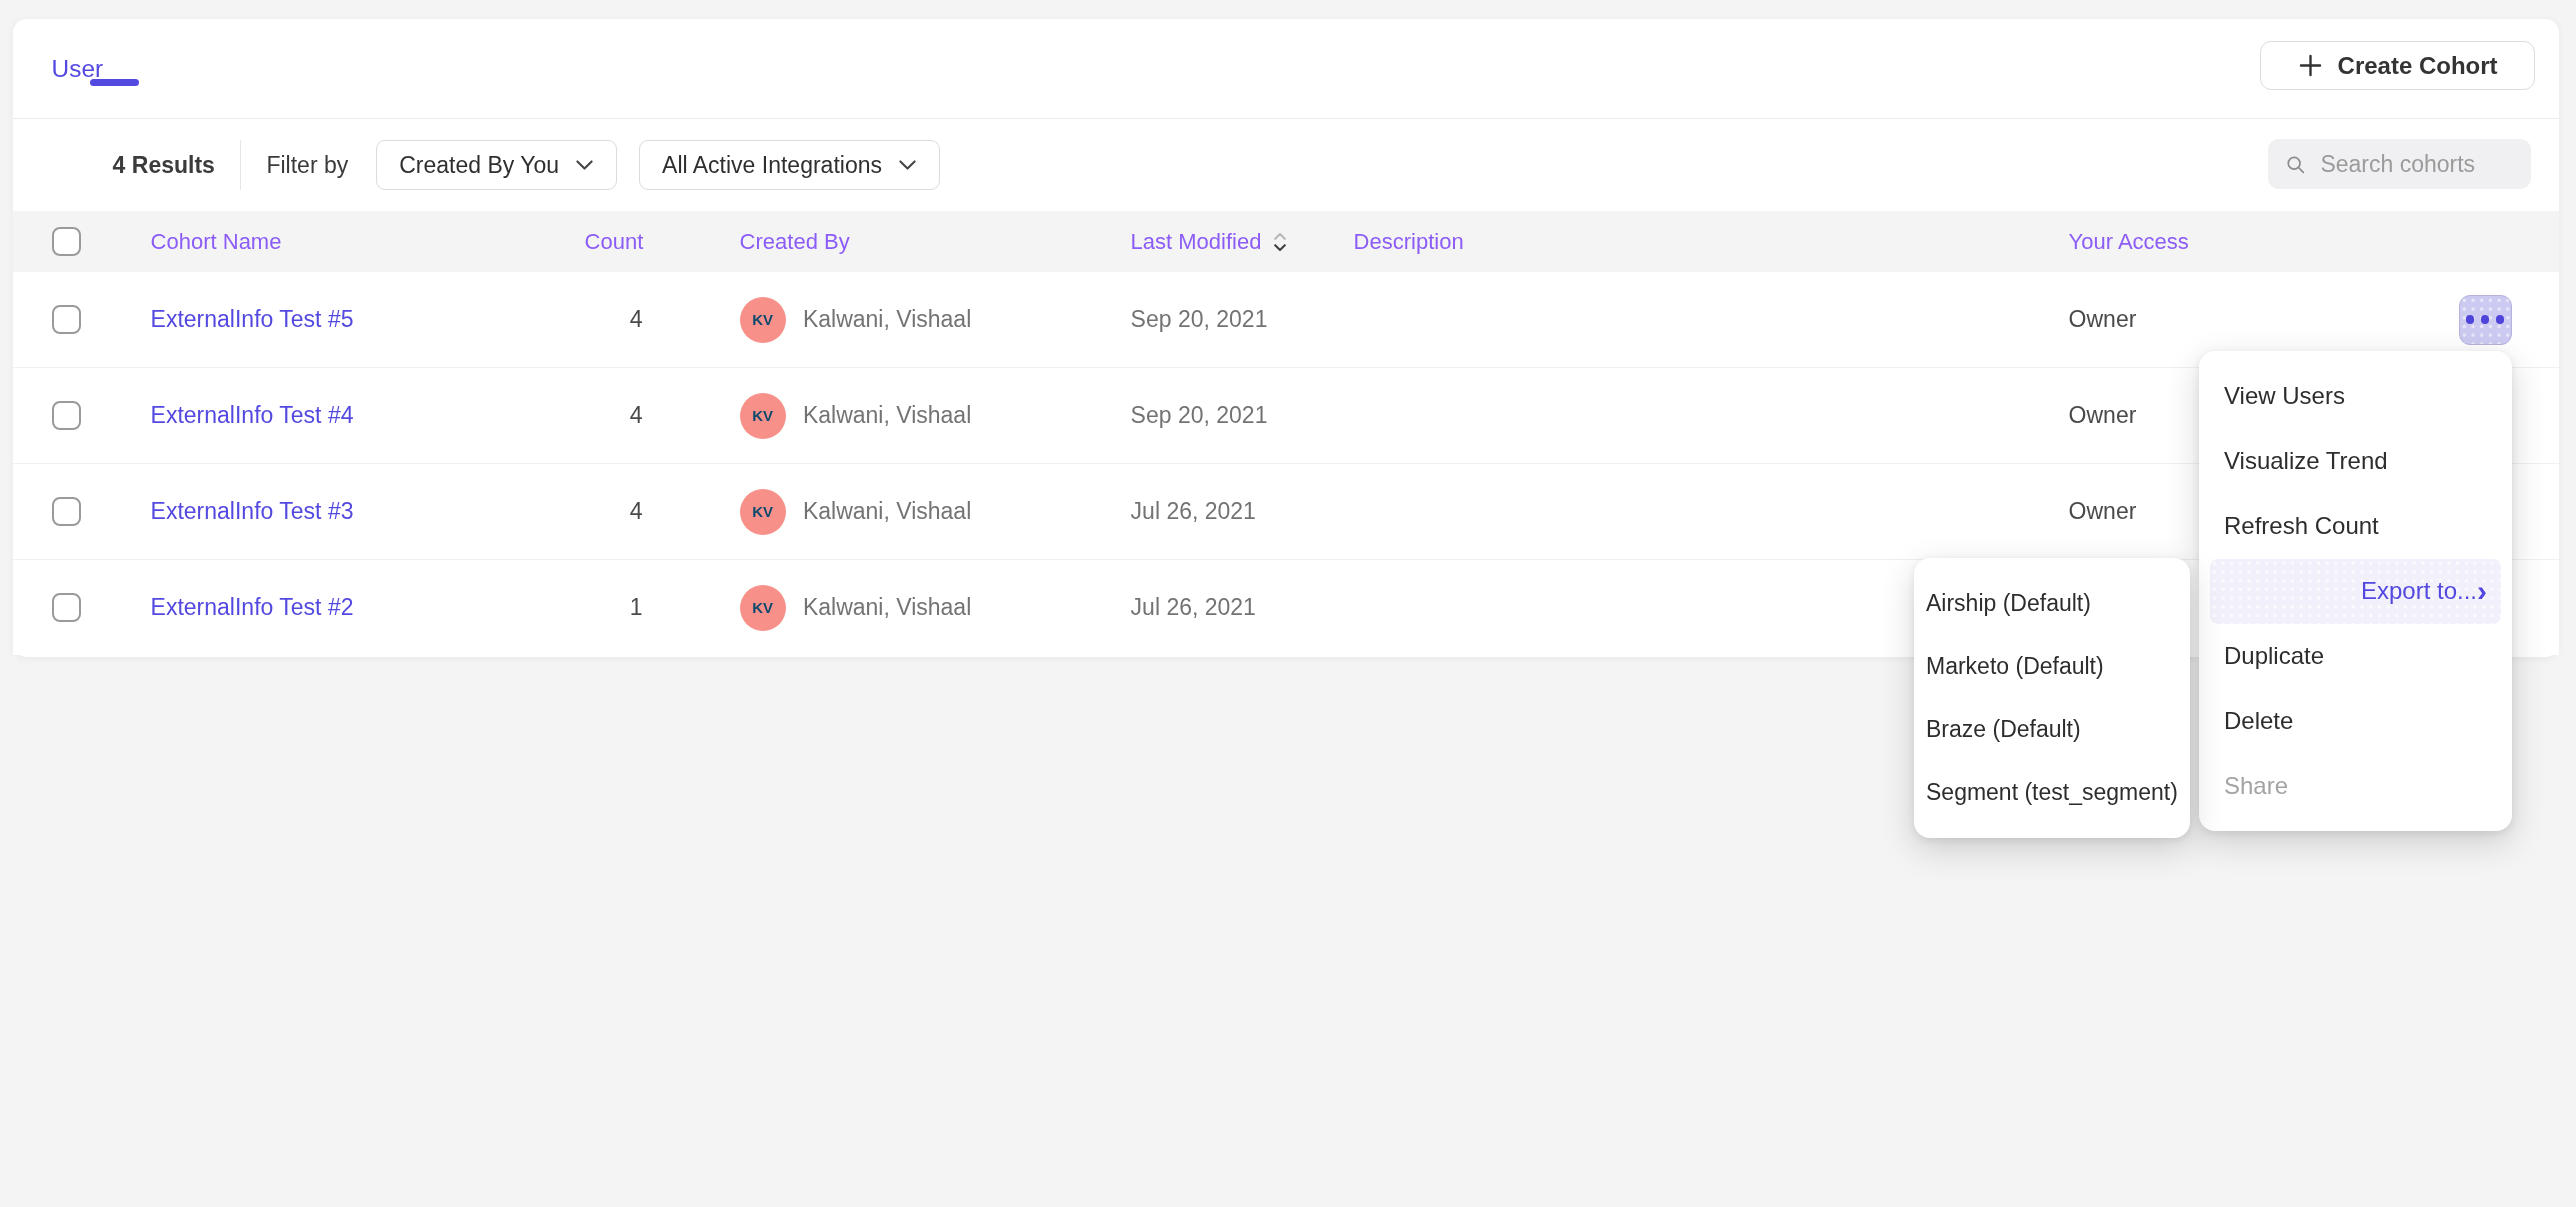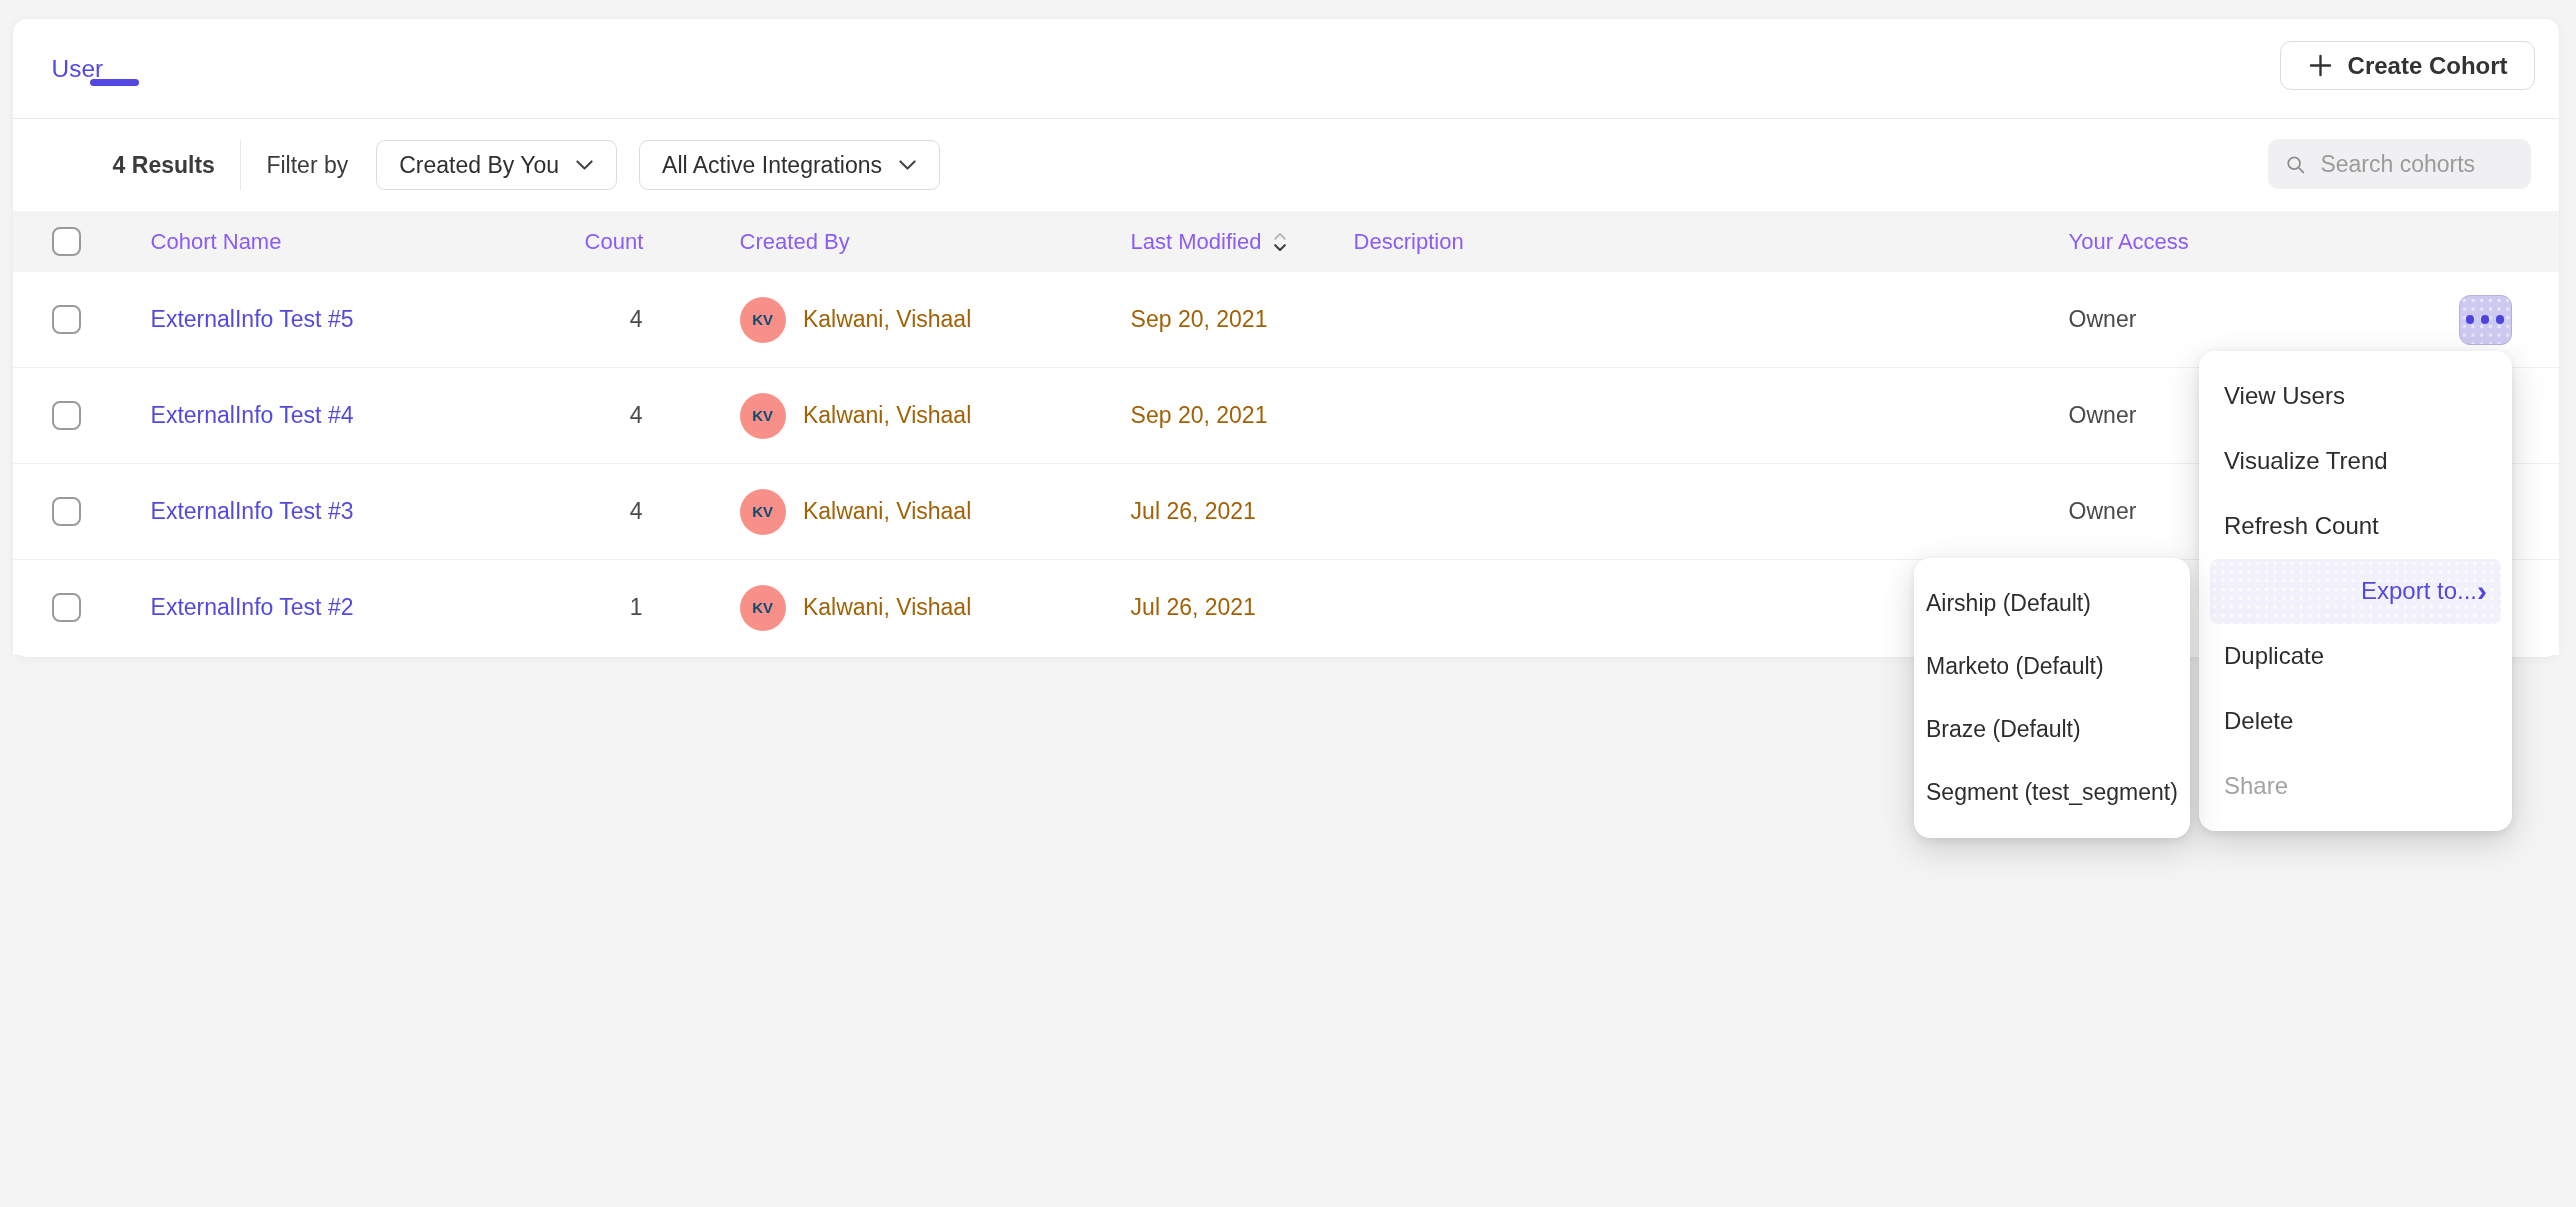--- a/index.html
+++ b/index.html
@@ -21,21 +21,21 @@
   .tab-user {
     position:absolute; left:39px; top:36px;
     font-size:24.4px; font-weight:500; color:#5349e0; cursor:pointer;
   }
   .tab-underline {
     position:absolute; left:38px; bottom:-3.2px; width:49px; height:7px;
     background:#5349e0; border-radius:4.7px;
   }
   .create-btn {
     position:absolute; right:24px; top:22px; height:49px;
-    display:flex; align-items:center; gap:14px; padding:0 26px;
+    display:flex; align-items:center; gap:14px; padding:0 36px;
     background:#fff; border:1.6px solid #dcdcdc; border-radius:11px;
     font-size:24px; font-weight:600; color:#333; cursor:pointer; box-sizing:border-box;
   }
   
   .filter-row {
     position:relative; height:92px;
     display:flex; align-items:center; padding-left:100px;
   }
   .results { font-size:23px; font-weight:700; color:#3b3b3b; }
   .vdivider { width:1.6px; height:50px; background:#e7e7e7; margin:0 25px; }
@@ -76,21 +76,21 @@
     background:#fff; box-sizing:border-box; cursor:pointer;
   }
   .cell-name { font-size:23px; color:#5349e0; cursor:pointer; }
   .cell-count { font-size:23px; color:#4a4a4a; text-align:right; }
   .cell-created { display:flex; align-items:center; gap:17.3px; padding-left:97px; }
   .avatar {
     width:46px; height:46px; border-radius:50%; background:#f8908a;
     color:#0c4a6e; font-size:15px; font-weight:700;
     display:flex; align-items:center; justify-content:center; flex:0 0 auto;
   }
-  .cell-text { font-size:23px; color:#a16207; }
+  .cell-text { font-size:23px; color:#737373; }
   .cell-access { position:relative; font-size:23px; color:#4a4a4a; height:100%; display:flex; align-items:center; }
   .ellipsis-btn {
     position:absolute; right:47px; top:50%; transform:translateY(-50%);
     width:53px; height:50px; background:#cdcaf2; border:1.6px solid #b4b1dc;
     border-radius:11px; display:flex; align-items:center; justify-content:center; gap:6.3px;
     background-image:radial-gradient(rgba(255,255,255,0.55) 1.6px, transparent 2px);
     background-size:8.7px 8.7px; cursor:pointer; box-sizing:border-box;
   }
   .dot { width:8.7px; height:8.7px; border-radius:50%; background:#4f44d9; }
   

